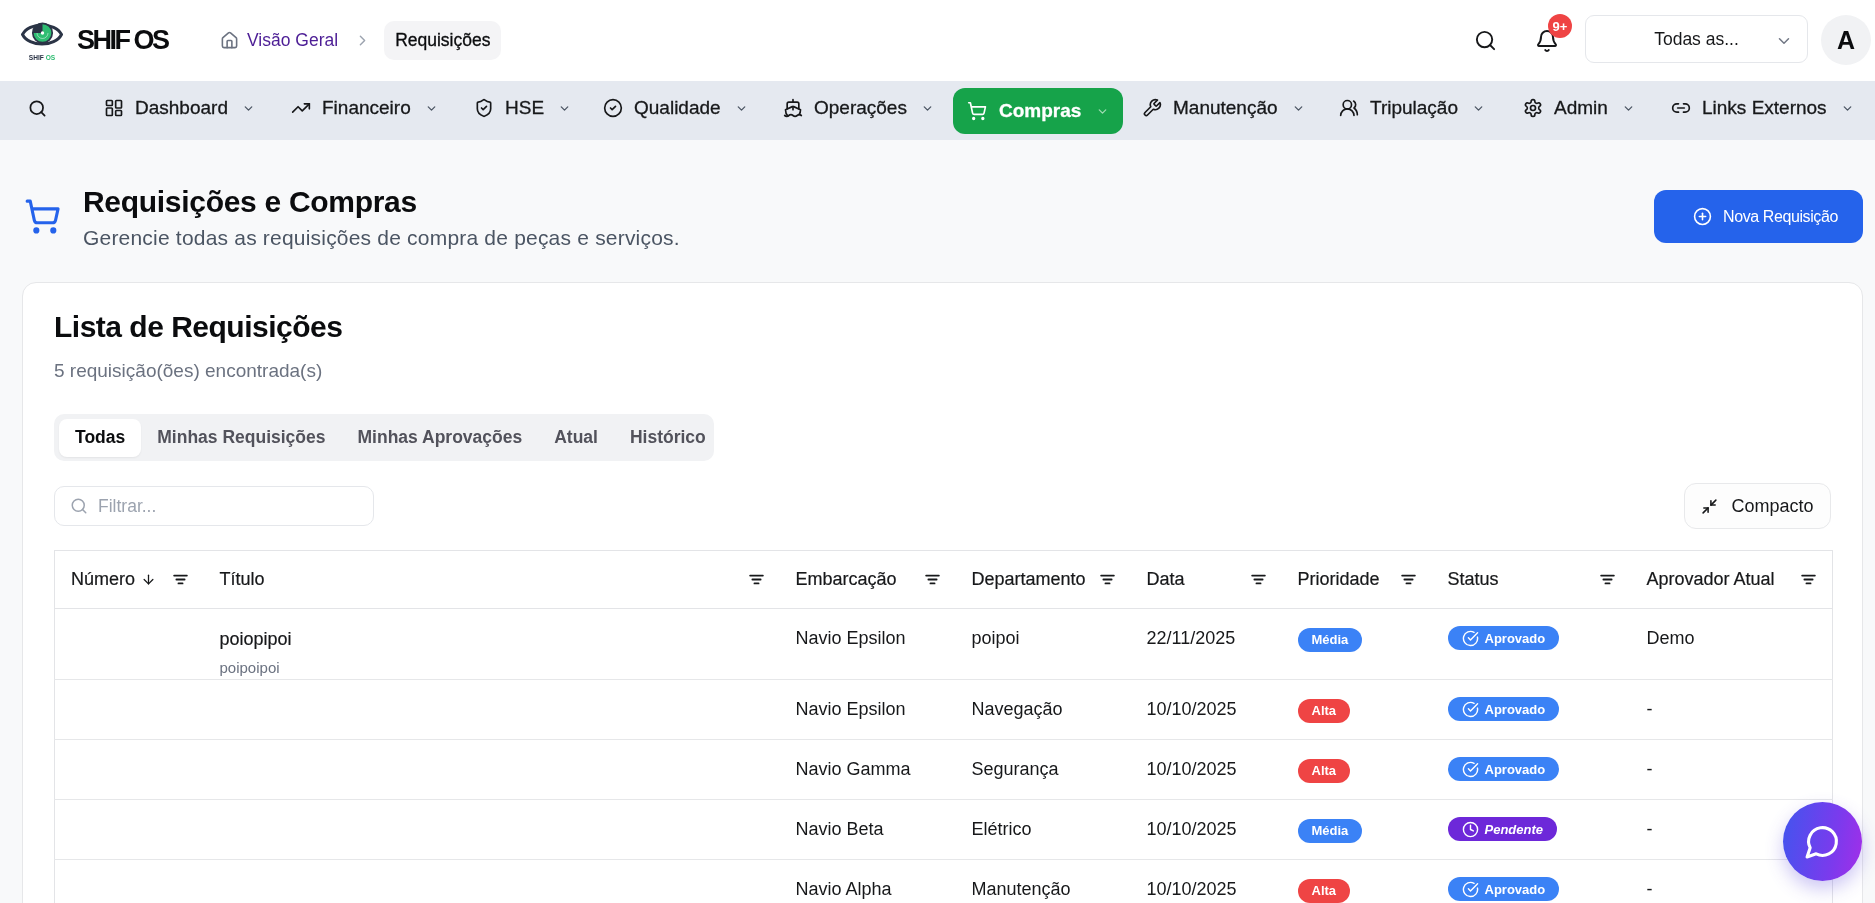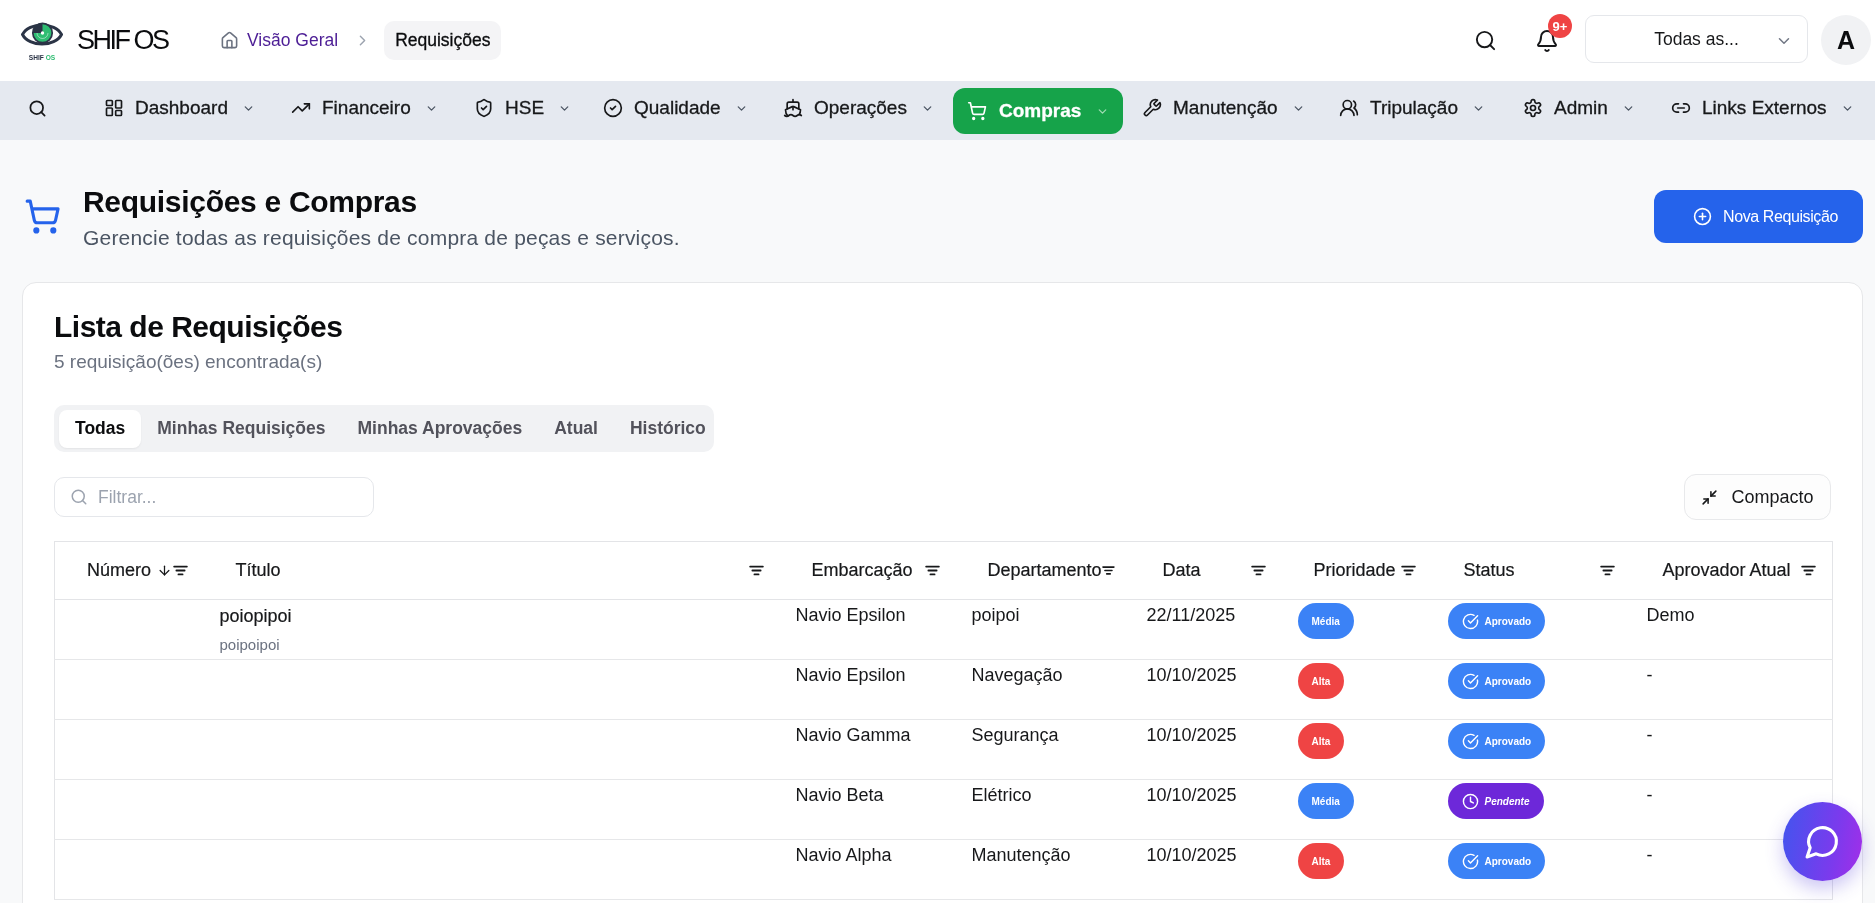--- a/index.html
+++ b/index.html
@@ -4,21 +4,21 @@
 <title>Requisições</title>
 <style>
   * { margin:0; padding:0; box-sizing:border-box; }
   html,body { width:1875px; height:903px; overflow:hidden; }
   body { font-family:"Liberation Sans", sans-serif; background:#f8f9fa; color:#17181a; }
   svg { display:block; }
 
   
   .topbar { height:81px; background:#fff; display:flex; align-items:center; position:relative; }
   .logo { position:absolute; }
-  .brand { position:absolute; left:77px; top:25px; font-size:27px; font-weight:400; letter-spacing:-2.5px; color:#0b0c0e; }
+  .brand { position:absolute; left:77px; top:25px; font-size:27px; font-weight:700; letter-spacing:-2.5px; color:#0b0c0e; }
   .crumbs { position:absolute; left:220px; top:0; height:81px; display:flex; align-items:center; }
   .crumbs .home { color:#6b7280; }
   .crumb-gray { color:#4c1d95; font-size:17.5px; margin-left:8px; }
   .crumb-sep { margin:0 13px 0 16px; color:#9ca3af; }
   .crumb-pill { background:#f4f4f6; border-radius:10px; padding:9px 11px; font-size:17.5px; font-weight:500; color:#0b0c0e; -webkit-text-stroke:0.3px currentColor; }
   .tr-search { position:absolute; left:1474px; top:29px; color:#17181a; }
   .tr-bell { position:absolute; left:1535px; top:29px; color:#17181a; }
   .bell-badge { position:absolute; left:1548px; top:14px; min-width:24px; height:24px; background:#ef4444; color:#fff;
     border-radius:999px; font-size:13px; font-weight:700; display:flex; align-items:center; justify-content:center; padding:0 4px; }
   .tr-select { position:absolute; left:1585px; top:15px; width:223px; height:48px; border:1px solid #e5e7eb; border-radius:9px;
@@ -42,47 +42,47 @@
   .ph-title { position:absolute; left:83px; top:45px; font-size:30px; font-weight:700; letter-spacing:-0.3px; color:#0b0c0e; }
   .ph-sub { position:absolute; left:83px; top:86px; font-size:21px; letter-spacing:0.2px; color:#4b5563; }
   .ph-btn { position:absolute; left:1654px; top:50px; width:209px; height:53px; background:#2563eb; border-radius:12px;
     color:#fff; display:flex; align-items:center; justify-content:center; font-size:16px; font-weight:500; letter-spacing:-0.4px; padding-left:14px; }
   .ph-btn svg { margin-right:11px; }
 
   
   .card { position:absolute; left:22px; top:282px; width:1841px; height:760px; background:#fff;
     border:1px solid #e6e7e9; border-radius:14px; padding:0 31px; }
   .card h2 { margin-top:27px; font-size:30px; font-weight:700; letter-spacing:-0.5px; color:#0b0c0e; }
-  .card .count { margin-top:7px; font-size:19px; color:#6b7280; }
+  .card .count { margin-top:16px; font-size:19px; color:#6b7280; }
 
   .tabs { margin-top:32px; width:660px; height:47px; background:#f1f2f4; border-radius:10px; display:flex; align-items:center; padding:0 5px; }
   .tab { height:38px; display:flex; align-items:center; padding:0 16px; font-size:17.5px; font-weight:600; color:#52525b; border-radius:8px; white-space:nowrap; }
   .tab.active { background:#fff; color:#0b0c0e; box-shadow:0 1px 2px rgba(0,0,0,.06); }
 
   .toolrow { position:relative; height:89px; }
   .filter { position:absolute; left:0; top:25px; width:320px; height:40px; border:1px solid #e5e7eb; border-radius:10px;
     background:#fff; display:flex; align-items:center; padding:0 15px; color:#9ca3af; }
   .filter span { margin-left:10px; font-size:17.5px; }
   .compact { position:absolute; right:0; top:22px; width:147px; height:46px; border:1px solid #e8e9eb; border-radius:12px;
     background:#fdfdfd; display:flex; align-items:center; justify-content:center; font-size:18px; font-weight:500; color:#17181a; }
   .compact svg { margin-right:13px; }
 
   
   table { border-collapse:collapse; table-layout:fixed; width:1778px; }
   th, td { text-align:left; vertical-align:top; padding:0 16px; font-weight:400; }
   thead th { height:58px; vertical-align:middle; font-size:18px; font-weight:500; color:#17181a; padding:0 16px; -webkit-text-stroke:0.2px currentColor; }
   thead tr { border-top:1px solid #e3e4e7; border-bottom:1px solid #e3e4e7; }
   tbody tr { border-bottom:1px solid #e6e7e9; height:60px; }
   table { border-left:1px solid #e3e4e7; border-right:1px solid #e3e4e7; }
-  td { font-size:18px; color:#17181a; padding-top:3px; line-height:25px; }
-  .th-inner { display:flex; align-items:center;margin-left:16px; }
+  td { font-size:18px; color:#17181a; padding-top:17px; line-height:25px; }
+  .th-inner { display:flex; align-items:center; }
   .th-inner .sp { flex:1; }
   .cell-title { font-size:18px; color:#17181a; line-height:26px; -webkit-text-stroke:0.2px currentColor; }
   .cell-sub { font-size:15px; color:#6b7280; margin-top:5px; line-height:22px; }
-  .badge { display:inline-flex; align-items:center; height:36px; border-radius:999px; color:#fff; font-weight:700; font-size:10px; padding:0 14px; }
+  .badge { display:inline-flex; align-items:center; height:24px; border-radius:999px; color:#fff; font-weight:700; font-size:13px; padding:0 14px; }
   .b-blue { background:#3b82f6; }
   .b-red { background:#ef4444; }
   .b-amber { background:#6d28d9;font-style:italic; }
   .badge svg { margin-right:6px; }
 
   .fab { position:absolute; left:1783px; top:802px; width:79px; height:79px; border-radius:50%;
     background:linear-gradient(100deg,#4155ee 0%,#7c3aed 65%,#a32ee8 100%); display:flex; align-items:center; justify-content:center;
     box-shadow:0 8px 18px rgba(90,70,220,.30); }
 </style>
 </head>

